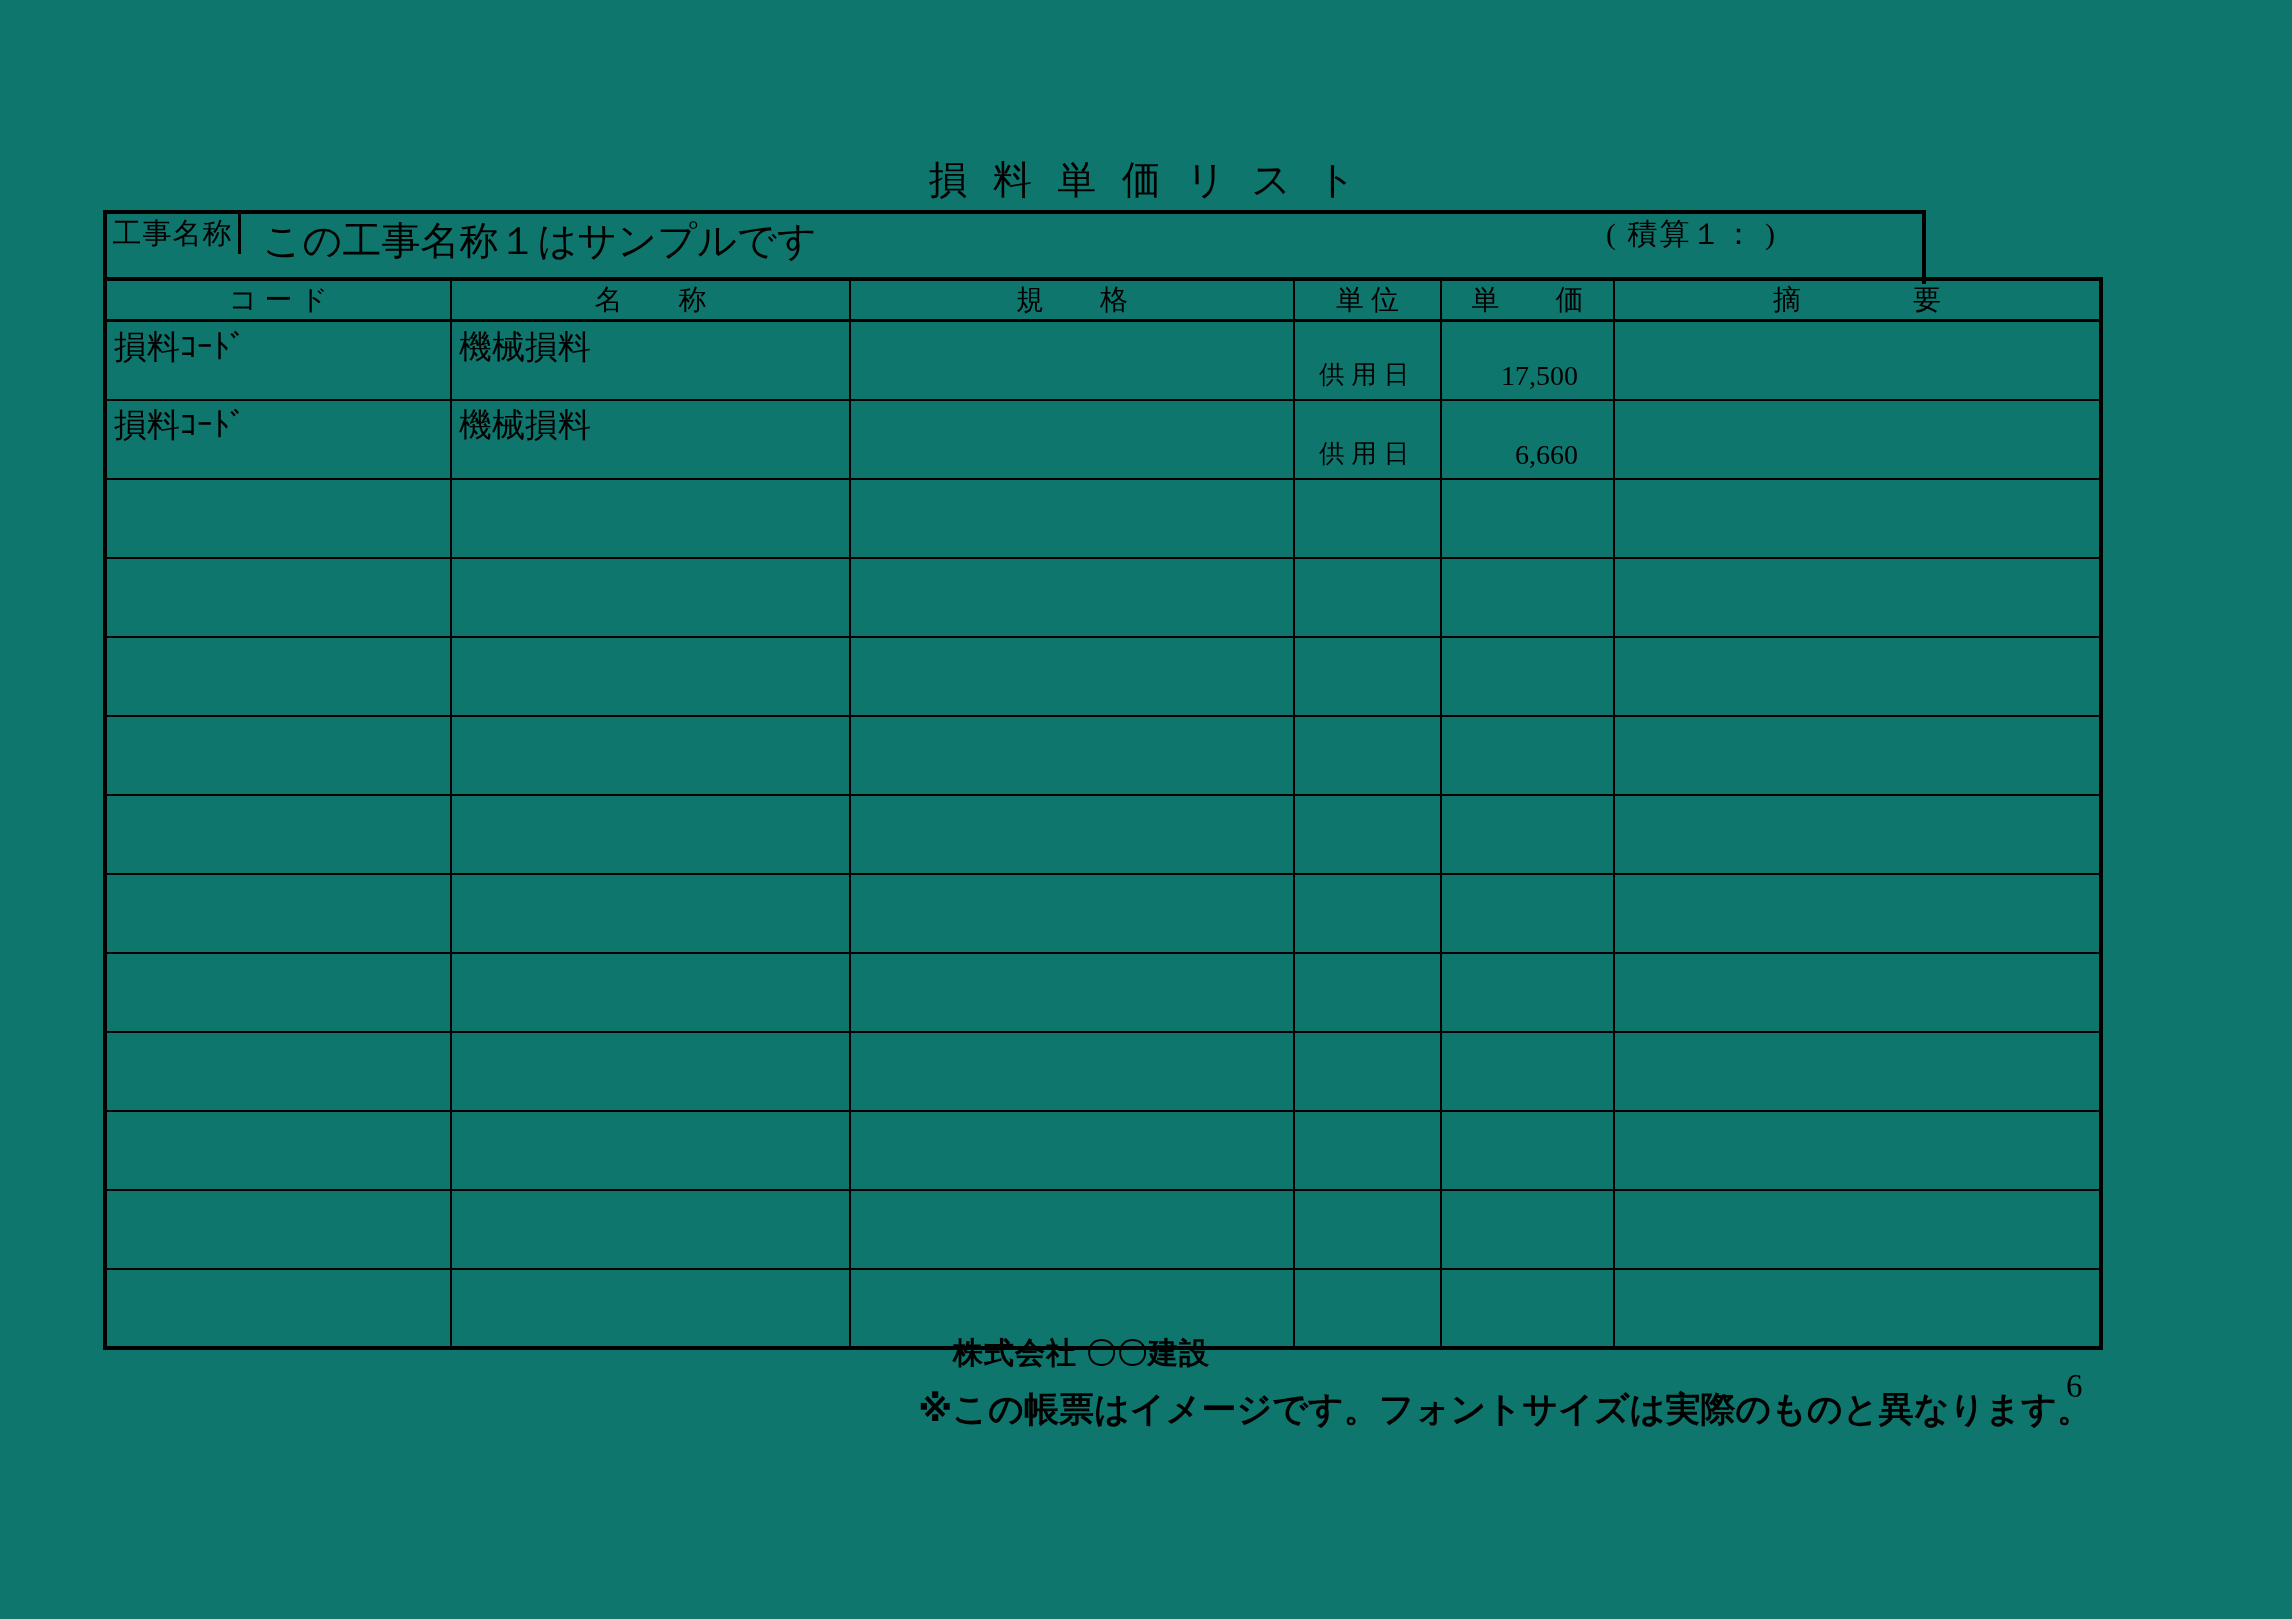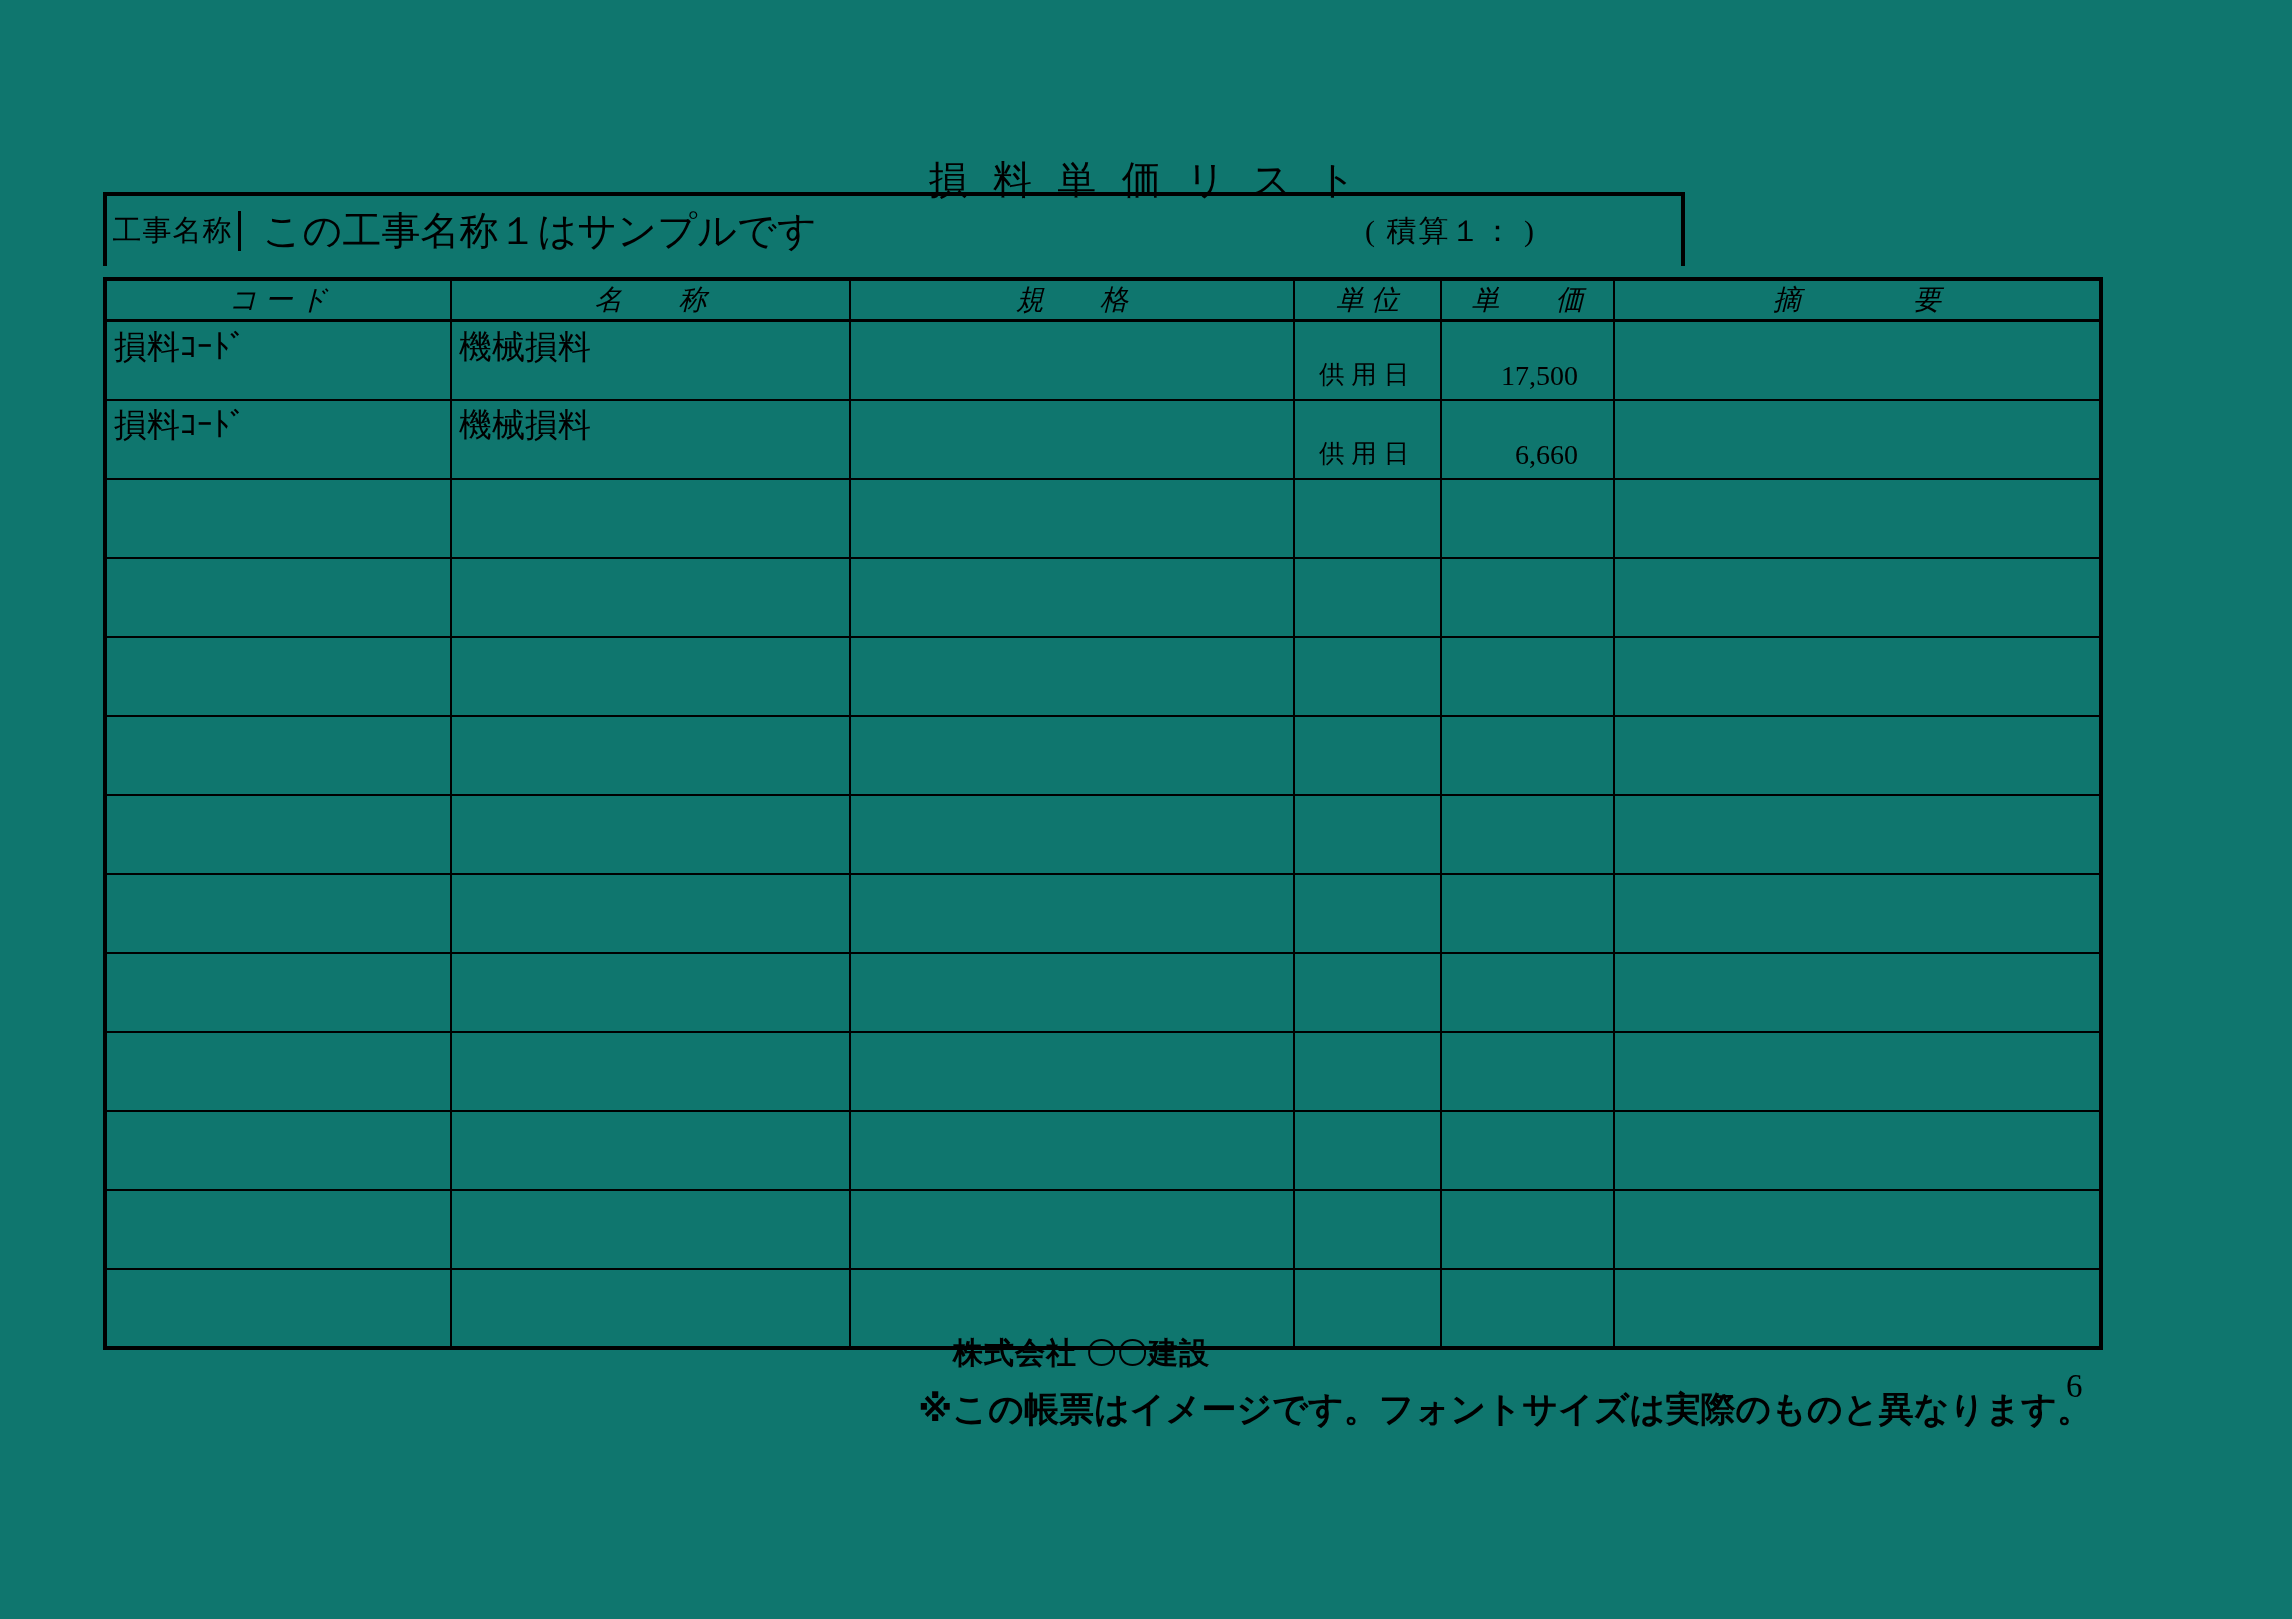--- a/index.html
+++ b/index.html
@@ -17,27 +17,27 @@
     left:0; right:0;
     top:153px;
     text-align:center;
     font-size:39px;
     letter-spacing:7.8px;
     white-space:pre;
   }
   
   .info-box{
     position:absolute;
-    left:103px; top:192px;
-    width:1582px; height:74px;
+    left:103px; top:210px;
+    width:1823px; height:74px;
     box-sizing:border-box;
     border:4.9px solid #000;
     border-bottom:none;
     display:flex;
-    align-items:center;
+    align-items:flex-start;
   }
   .info-label{
     width:134px;
     box-sizing:border-box;
     border-right:3.9px solid #000;
     display:flex; align-items:center; justify-content:center;
     font-size:29px;
     letter-spacing:1px;
   }
   .info-value{
@@ -69,21 +69,20 @@
     overflow:hidden;
   }
   .main-table thead tr{height:41px;}
   .main-table thead th{
     border-bottom:3.9px solid #000;
     font-weight:normal;
     font-size:28px;
     text-align:center;
     vertical-align:middle;
     white-space:pre;
-    font-style:italic;
   }
   .main-table tbody tr{height:79px;}
   .main-table td.col-code, .main-table td.col-name{
     vertical-align:top;
     font-size:33px;
     padding:2.9px 0 0 6.9px;
     white-space:pre;
   }
   .main-table td.col-spec, .main-table td.col-note{
     vertical-align:middle;

